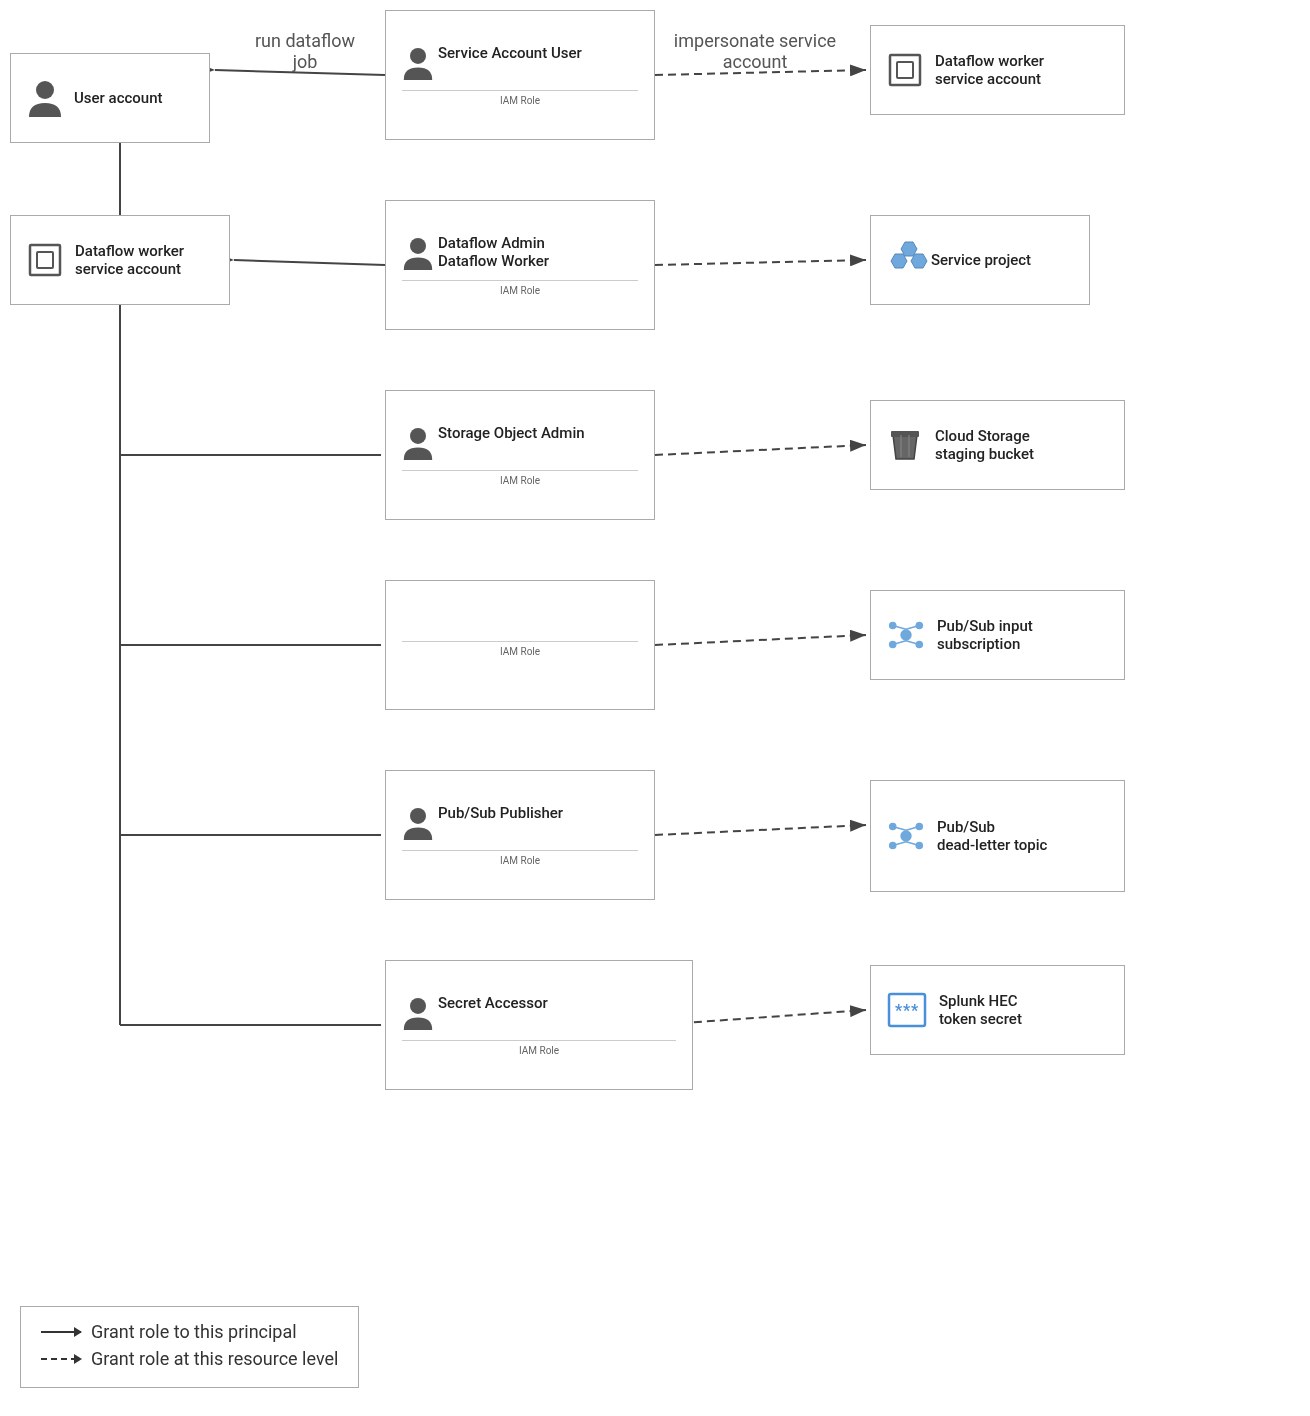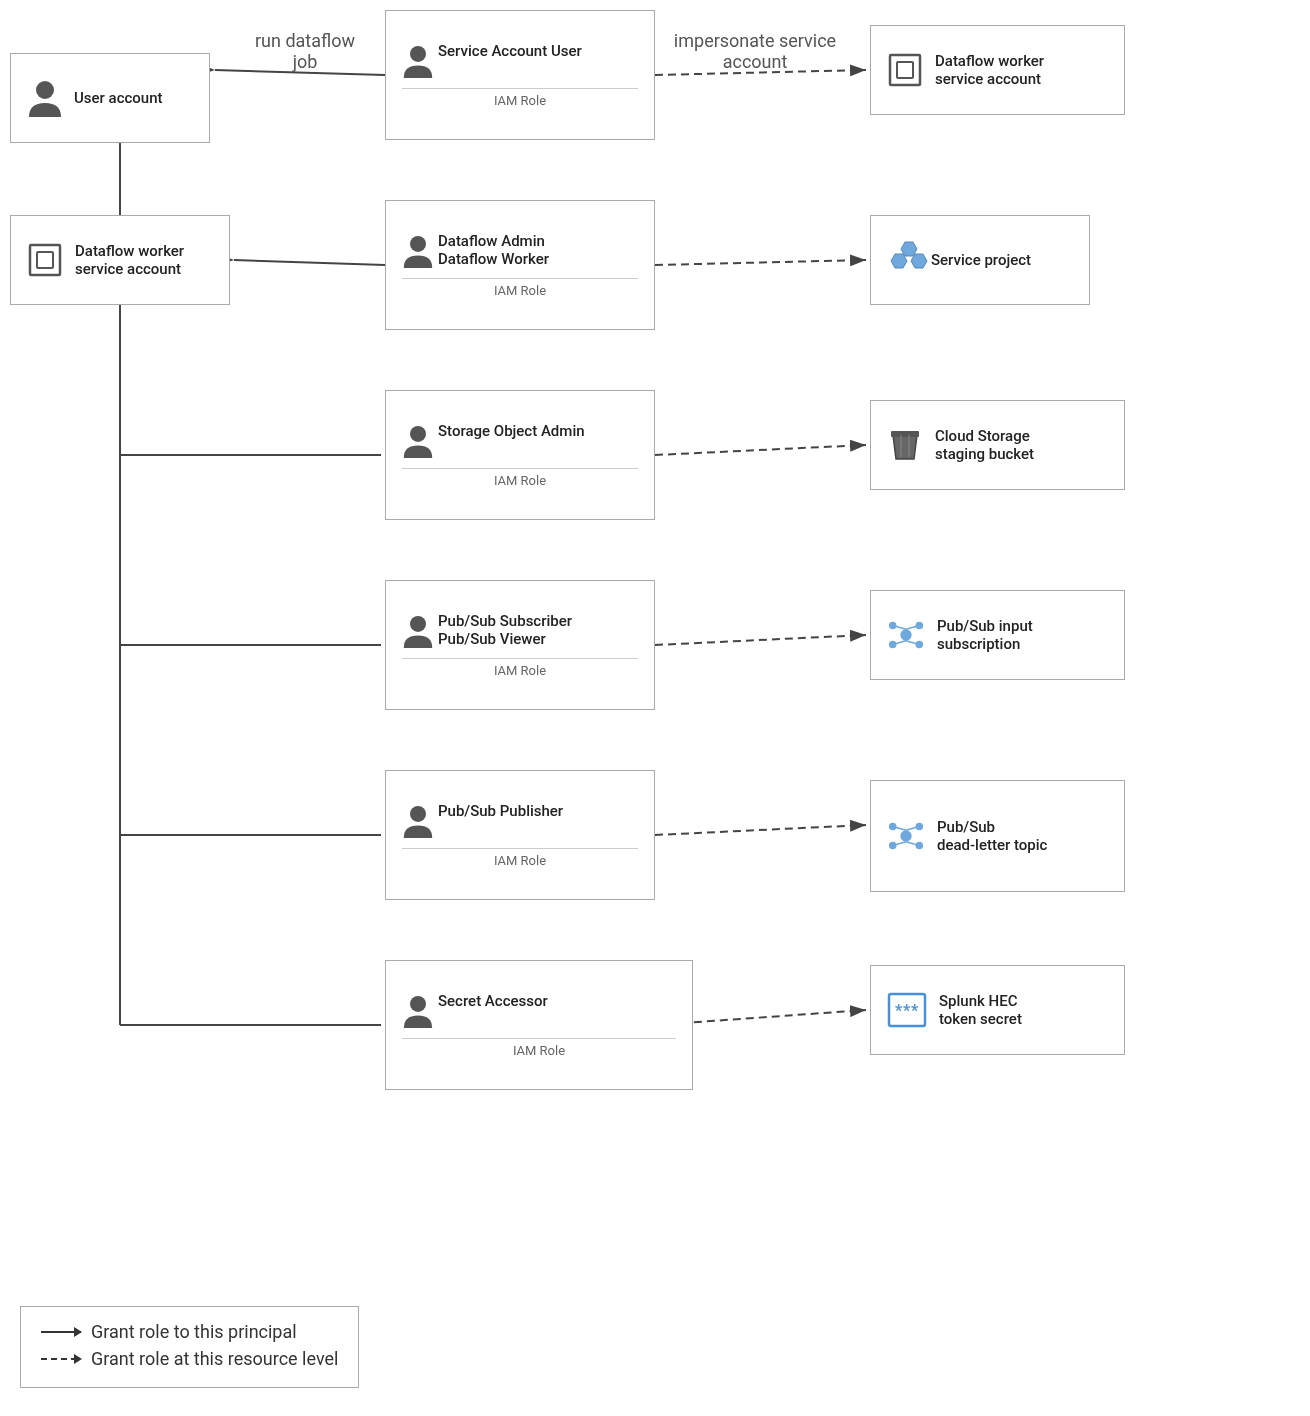--- a/index.html
+++ b/index.html
@@ -40,21 +40,21 @@
     }
 
     .iam-divider {
       width: 100%;
       border: none;
       border-top: 1.5px solid #ccc;
       margin: 8px 0 4px 0;
     }
 
     .iam-label {
-      font-size: 13px;
+      font-size: 10px;
       color: #666;
       text-align: center;
       width: 100%;
     }
 
     .box-inner {
       display: flex;
       flex-direction: row;
       gap: 4px;
       width: 100%;
@@ -287,30 +287,20 @@
       <path d="M6,8 L30,8 L27,32 L9,32 Z" fill="#666" stroke="#444" stroke-width="1.5"></path>
       <rect x="4" y="4" width="28" height="6" rx="1" fill="#555"></rect>
       <path d="M14,8 L14,30" stroke="#888" stroke-width="1"></path>
       <path d="M22,8 L22,30" stroke="#888" stroke-width="1"></path>
     </svg>
     <span class="box-label" style="white-space:pre-line;">Cloud Storage
 staging bucket</span>
   </div>
 
   <div class="box" style="left:385px; top:580px; width:270px; height:130px;">
-    <div class="box-inner">
-      <svg width="32" height="38" viewBox="0 0 36 42">
-        <circle cx="18" cy="13" r="9" fill="#555"></circle>
-        <path d="M2 40 Q2 26 18 26 Q34 26 34 40" fill="#555"></path>
-      </svg>
-      <div class="box-text-col">
-        <span class="box-label" style="white-space:pre-line;">Pub/Sub Subscriber
-Pub/Sub Viewer</span>
-      </div>
-    </div>
     <hr class="iam-divider">
     <span class="iam-label">IAM Role</span>
   </div>
 
   <div class="box" style="left:870px; top:590px; width:255px; height:90px; flex-direction:row; gap:12px; justify-content:flex-start;">
 
     <svg width="38" height="38" viewBox="0 0 40 40">
       <circle cx="20" cy="20" r="6" fill="#6fa8dc"></circle>
       <circle cx="6" cy="10" r="4" fill="#6fa8dc"></circle>
       <circle cx="34" cy="10" r="4" fill="#6fa8dc"></circle>

